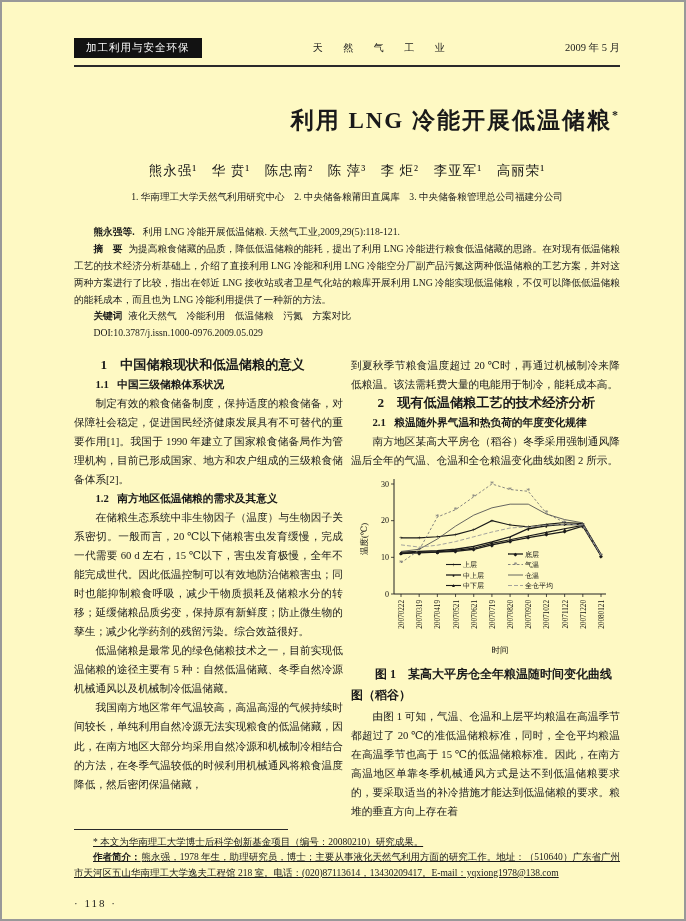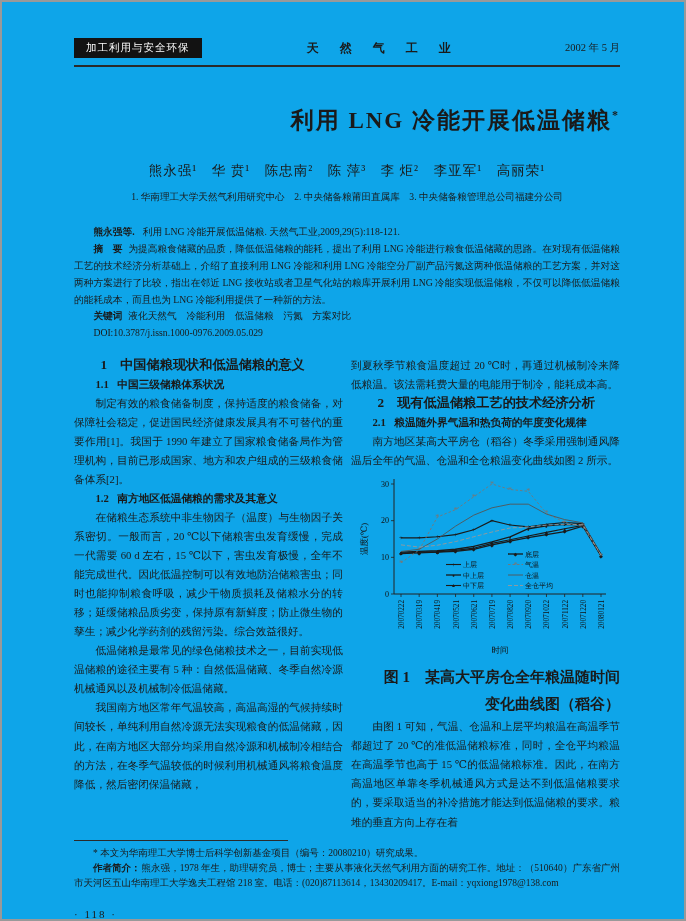--- a/index.html
+++ b/index.html
@@ -1,25 +1,25 @@
 <!DOCTYPE html>
 <html><head>
 <meta charset="utf-8">
 <style>
   html,body{margin:0;padding:0;background:#d8d8d8;}
-  .page{position:relative;width:686px;height:921px;margin:0 auto;background:#0ea5e9;
+  .page{position:relative;width:686px;height:921px;margin:0 auto;background:#fef9c3;
         border:2px solid #999;box-sizing:border-box;overflow:hidden;
         font-family:"Liberation Serif","DejaVu Serif",serif;color:#1a1a1a;}
   .inner{position:absolute;left:72px;right:64px;top:36px;}
   
   .hdr{display:flex;align-items:center;justify-content:space-between;
        border-bottom:2px solid #2a2a2a;padding-bottom:7px;}
   .hdr-box{background:#121212;color:#fff;font-size:10.5px;padding:3px 12px;letter-spacing:1px;
            font-family:"Liberation Sans","DejaVu Sans",sans-serif;}
-  .hdr-journal{font-size:12px;letter-spacing:9px;font-weight:bold;}
+  .hdr-journal{font-size:10px;letter-spacing:9px;font-weight:normal;}
   .hdr-date{font-size:10.5px;}
   
   .title{text-align:right;font-size:23px;font-weight:bold;letter-spacing:2px;margin-top:38px;}
   .title sup{font-size:12px;}
   .authors{text-align:center;font-size:13.5px;margin-top:26px;letter-spacing:1px;}
   .affil{text-align:center;font-size:9.6px;margin-top:11px;}
   
   .abs{margin-top:20px;font-size:9.7px;line-height:1.74;text-align:justify;}
   .abs p{margin:0;}
   .abs .ind{text-indent:2em;}
@@ -28,38 +28,38 @@
   .cols{display:flex;gap:8px;margin-top:14px;font-size:10.7px;line-height:1.78;text-align:justify;}
   .col{flex:1;min-width:0;}
   .col p{margin:0;text-indent:2em;}
   .sec{font-size:13.2px;font-weight:bold;margin:9px 0 7px;text-indent:0;line-height:1.4;}
   .sec .num{margin-right:1em;}
   .sub{font-size:10.7px;font-weight:bold;margin:4px 0 2px;text-indent:0;}
   .sub .num{margin-right:.8em;}
   
   .figure{margin:4px 0 2px;text-align:center;}
   .figure svg{width:256px;height:182px;display:inline-block;}
-  .figcap{font-size:15px;font-weight:bold;text-align:right;margin:0 0 6px;text-indent:0;}
-  
-  .foot{margin-top:8px;font-size:9.5px;line-height:1.62;text-align:justify;}
+  .figcap{font-size:12px;font-weight:bold;text-align:left;margin:0 0 6px;text-indent:0;}
+  
+  .foot{margin-top:8px;font-size:9.5px;line-height:1.62;text-align:justify;text-decoration:underline;}
   .foot .rule{width:214px;border-top:1px solid #2a2a2a;margin-bottom:5px;}
   .foot p{margin:0;text-indent:2em;}
   .foot b{margin-right:.1em;}
   .pagenum{font-size:11px;margin-top:16px;letter-spacing:2px;}
 </style>
 </head>
 <body>
 
 <div class="page">
   <div class="inner">
 
     <div class="hdr">
       <span class="hdr-box">加工利用与安全环保</span>
       <span class="hdr-journal">天 然 气 工 业</span>
-      <span class="hdr-date">2002 年 5 月</span>
+      <span class="hdr-date">2009 年 5 月</span>
     </div>
 
     <div class="title"><span>利用 LNG 冷能开展低温储粮</span><sup>*</sup></div>
 
     <div class="authors">熊永强¹　华 贲¹　陈忠南²　陈 萍³　李 炬²　李亚军¹　高丽荣¹</div>
     <div class="affil">1. 华南理工大学天然气利用研究中心　2. 中央储备粮莆田直属库　3. 中央储备粮管理总公司福建分公司</div>
 
     <div class="abs">
       <p class="ind"><b>熊永强等.</b><span> 利用 LNG 冷能开展低温储粮. 天然气工业,2009,29(5):118-121.</span></p>
       <p class="ind"><b>摘　要</b><span>为提高粮食储藏的品质，降低低温储粮的能耗，提出了利用 LNG 冷能进行粮食低温储藏的思路。在对现有低温储粮工艺的技术经济分析基础上，介绍了直接利用 LNG 冷能和利用 LNG 冷能空分厂副产品污氮这两种低温储粮的工艺方案，并对这两种方案进行了比较，指出在邻近 LNG 接收站或者卫星气化站的粮库开展利用 LNG 冷能实现低温储粮，不仅可以降低低温储粮的能耗成本，而且也为 LNG 冷能利用提供了一种新的方法。</span></p>

